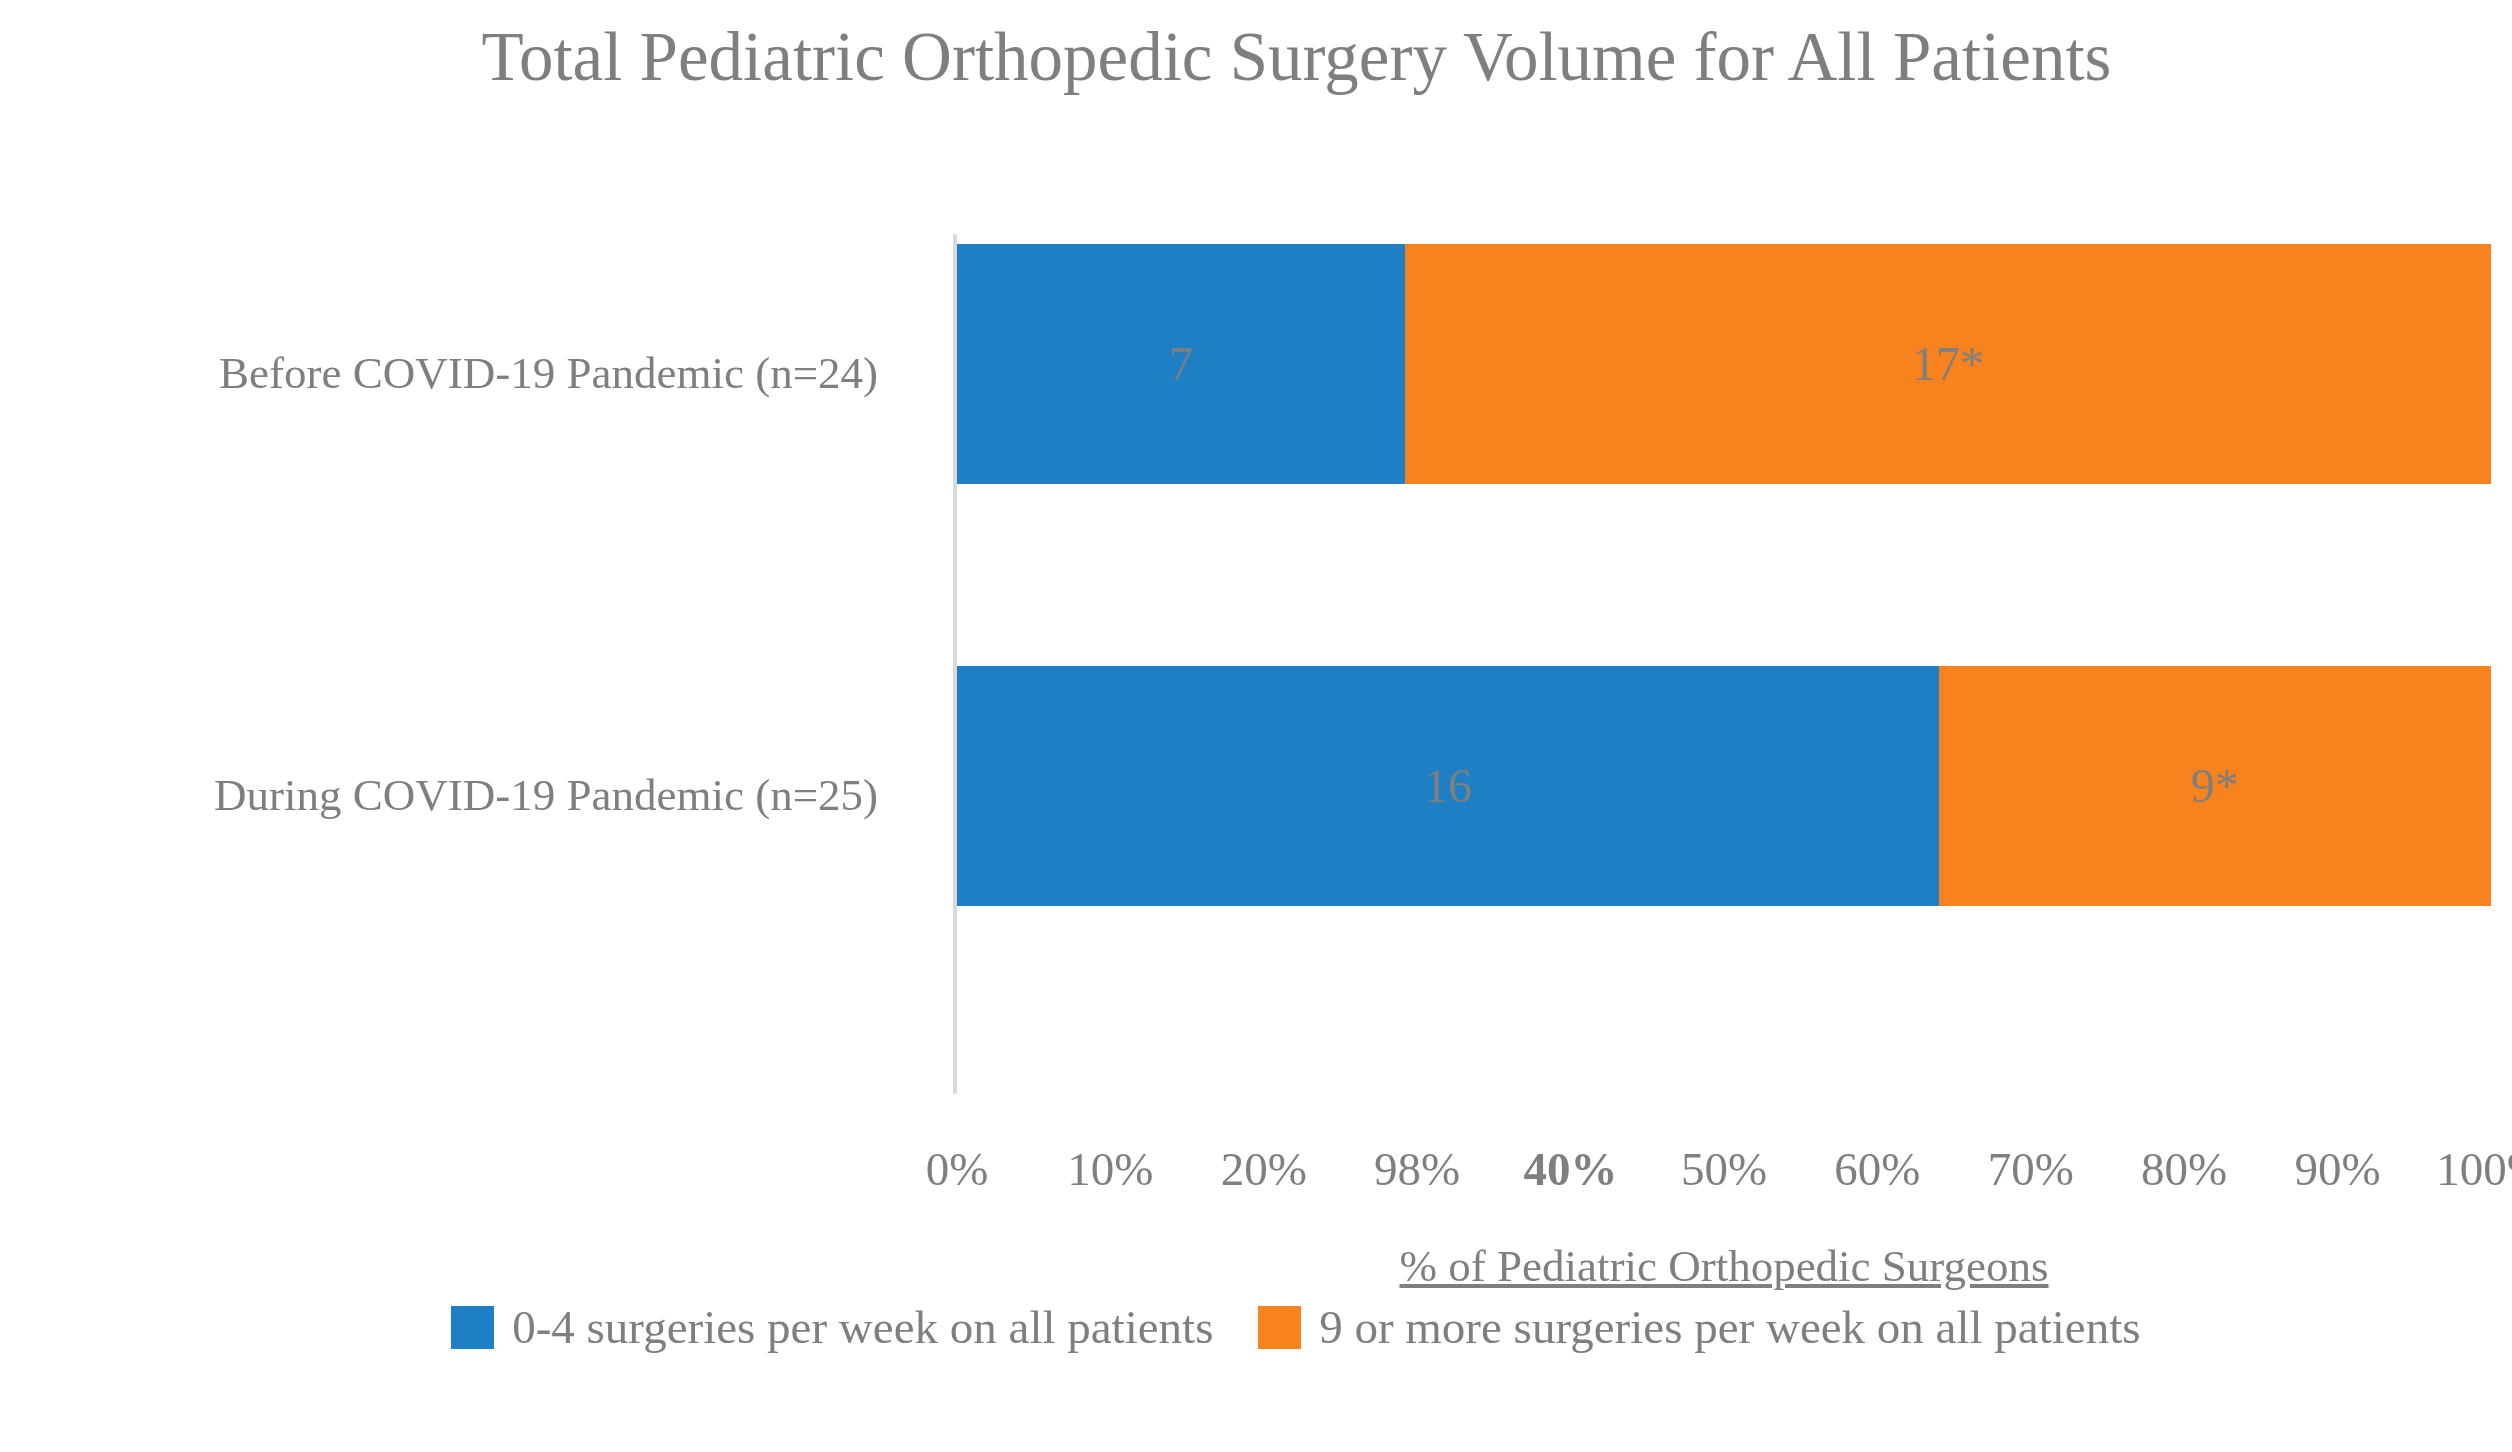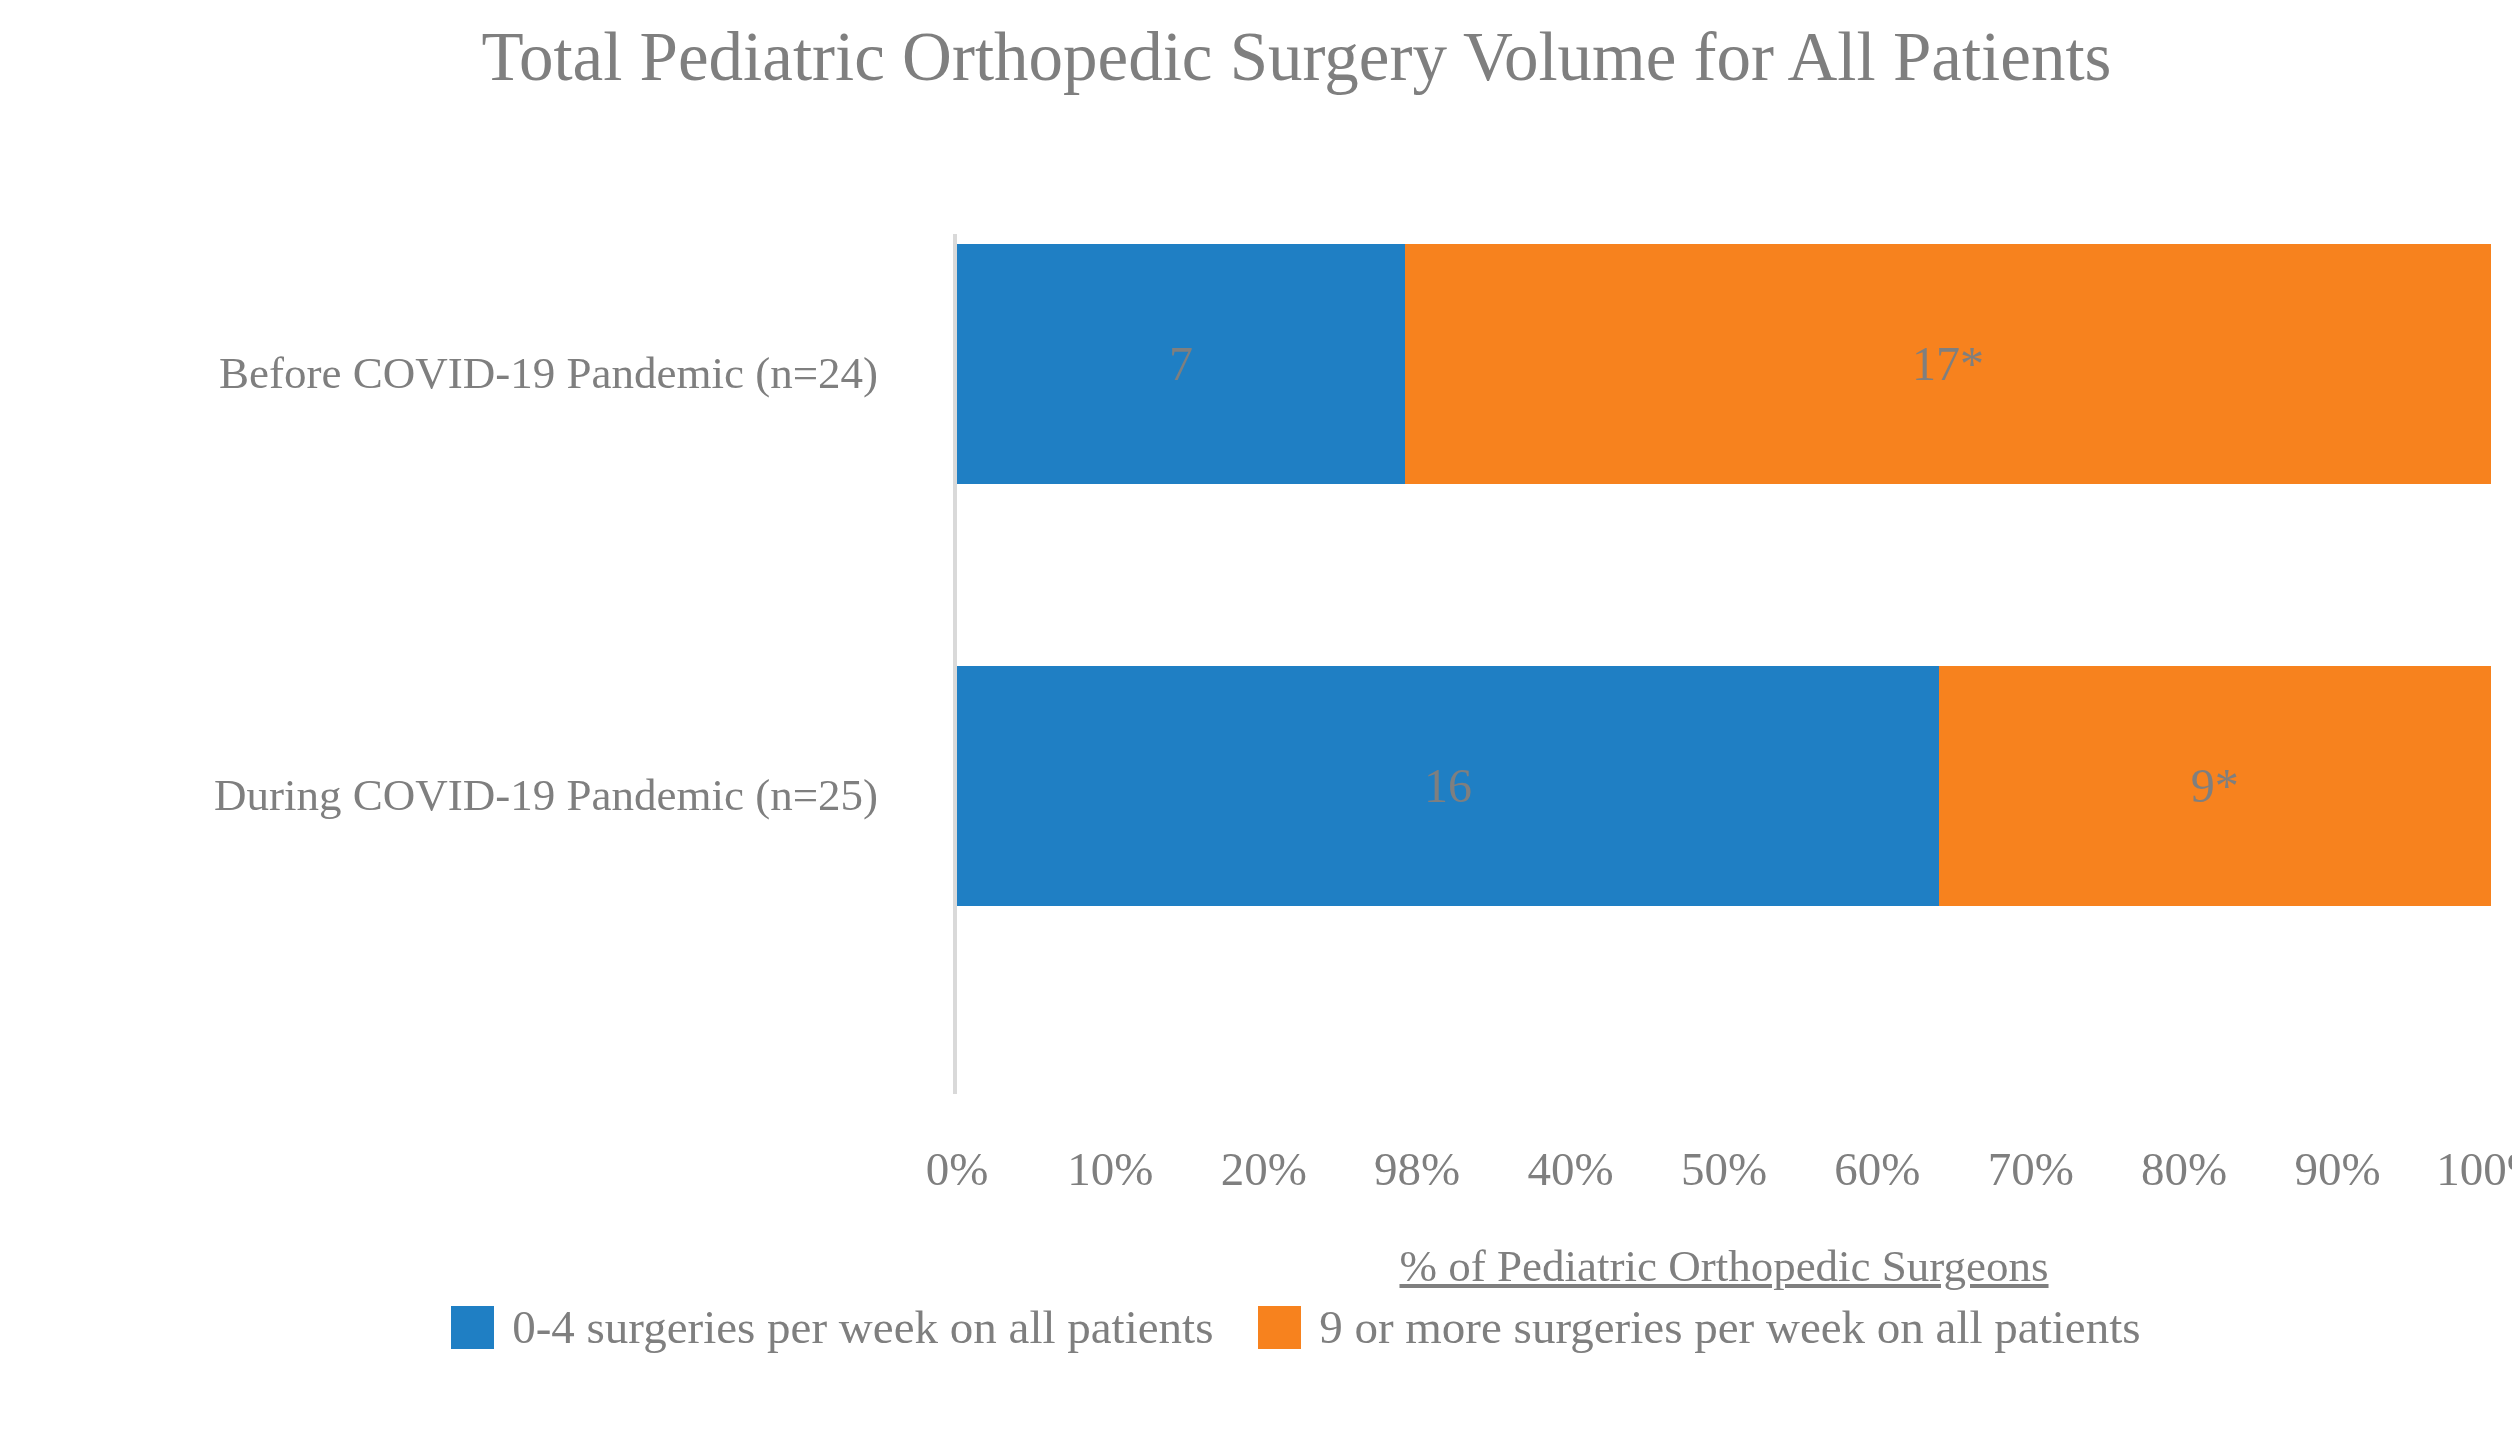--- a/index.html
+++ b/index.html
@@ -179,21 +179,21 @@
       </div>
     </div>
 
   </div>
 
   <div class="x-ticks">
     <div class="tick" style="left:0%;">0%</div>
     <div class="tick" style="left:10%;">10%</div>
     <div class="tick" style="left:20%;">20%</div>
     <div class="tick" style="left:30%;">98%</div>
-    <div class="tick" style="left:40%;">40%</div>
+    <div class="tick" style="left:40%;font-weight:bold;">40%</div>
     <div class="tick" style="left:50%;">50%</div>
     <div class="tick" style="left:60%;">60%</div>
     <div class="tick" style="left:70%;">70%</div>
     <div class="tick" style="left:80%;">80%</div>
     <div class="tick" style="left:90%;">90%</div>
     <div class="tick" style="left:100%;">100%</div>
   </div>
 
   <div class="x-axis-title">% of Pediatric Orthopedic Surgeons</div>
 

